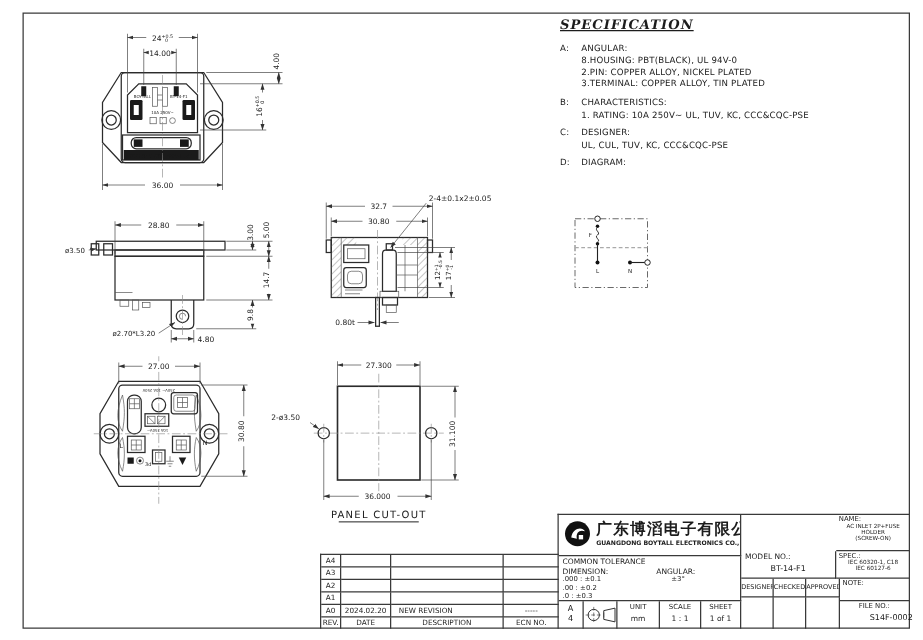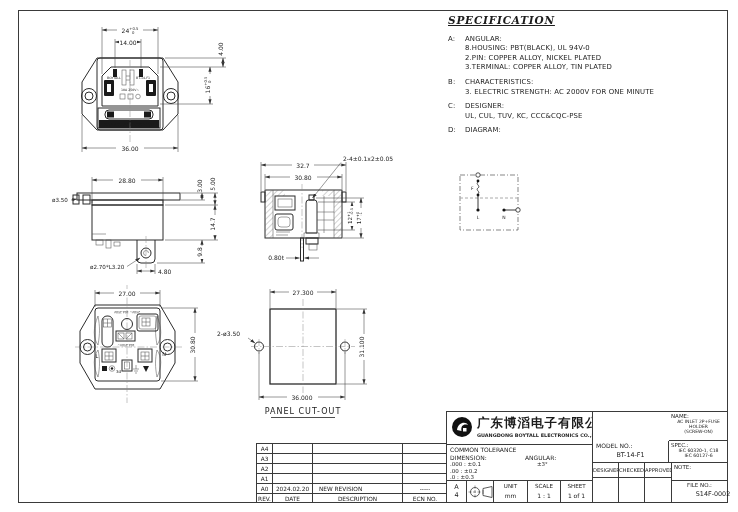--- a/index.html
+++ b/index.html
@@ -330,21 +330,21 @@
         <span class="lab">A:</span>
         <span>ANGULAR:</span>
       </div>
     <div class="spec-line">8.HOUSING: PBT(BLACK), UL 94V-0</div>
     <div class="spec-line">2.PIN: COPPER ALLOY, NICKEL PLATED</div>
     <div class="spec-line">3.TERMINAL: COPPER ALLOY, TIN PLATED</div>
     <div class="spec-head">
         <span class="lab">B:</span>
         <span>CHARACTERISTICS:</span>
       </div>
-    <div class="spec-line">3. ELECTRIC STRENGTH: AC 2000V FOR ONE MINUTE</div>
+    <div class="spec-line">1. RATING: 10A 250V~ UL, TUV, KC, CCC&amp;CQC-PSE</div>
     <div class="spec-head">
         <span class="lab">C:</span>
         <span>DESIGNER:</span>
       </div>
     <div class="spec-line">UL, CUL, TUV, KC, CCC&amp;CQC-PSE</div>
     <div class="spec-head">
         <span class="lab">D:</span>
         <span>DIAGRAM:</span>
       </div>
   </div>

